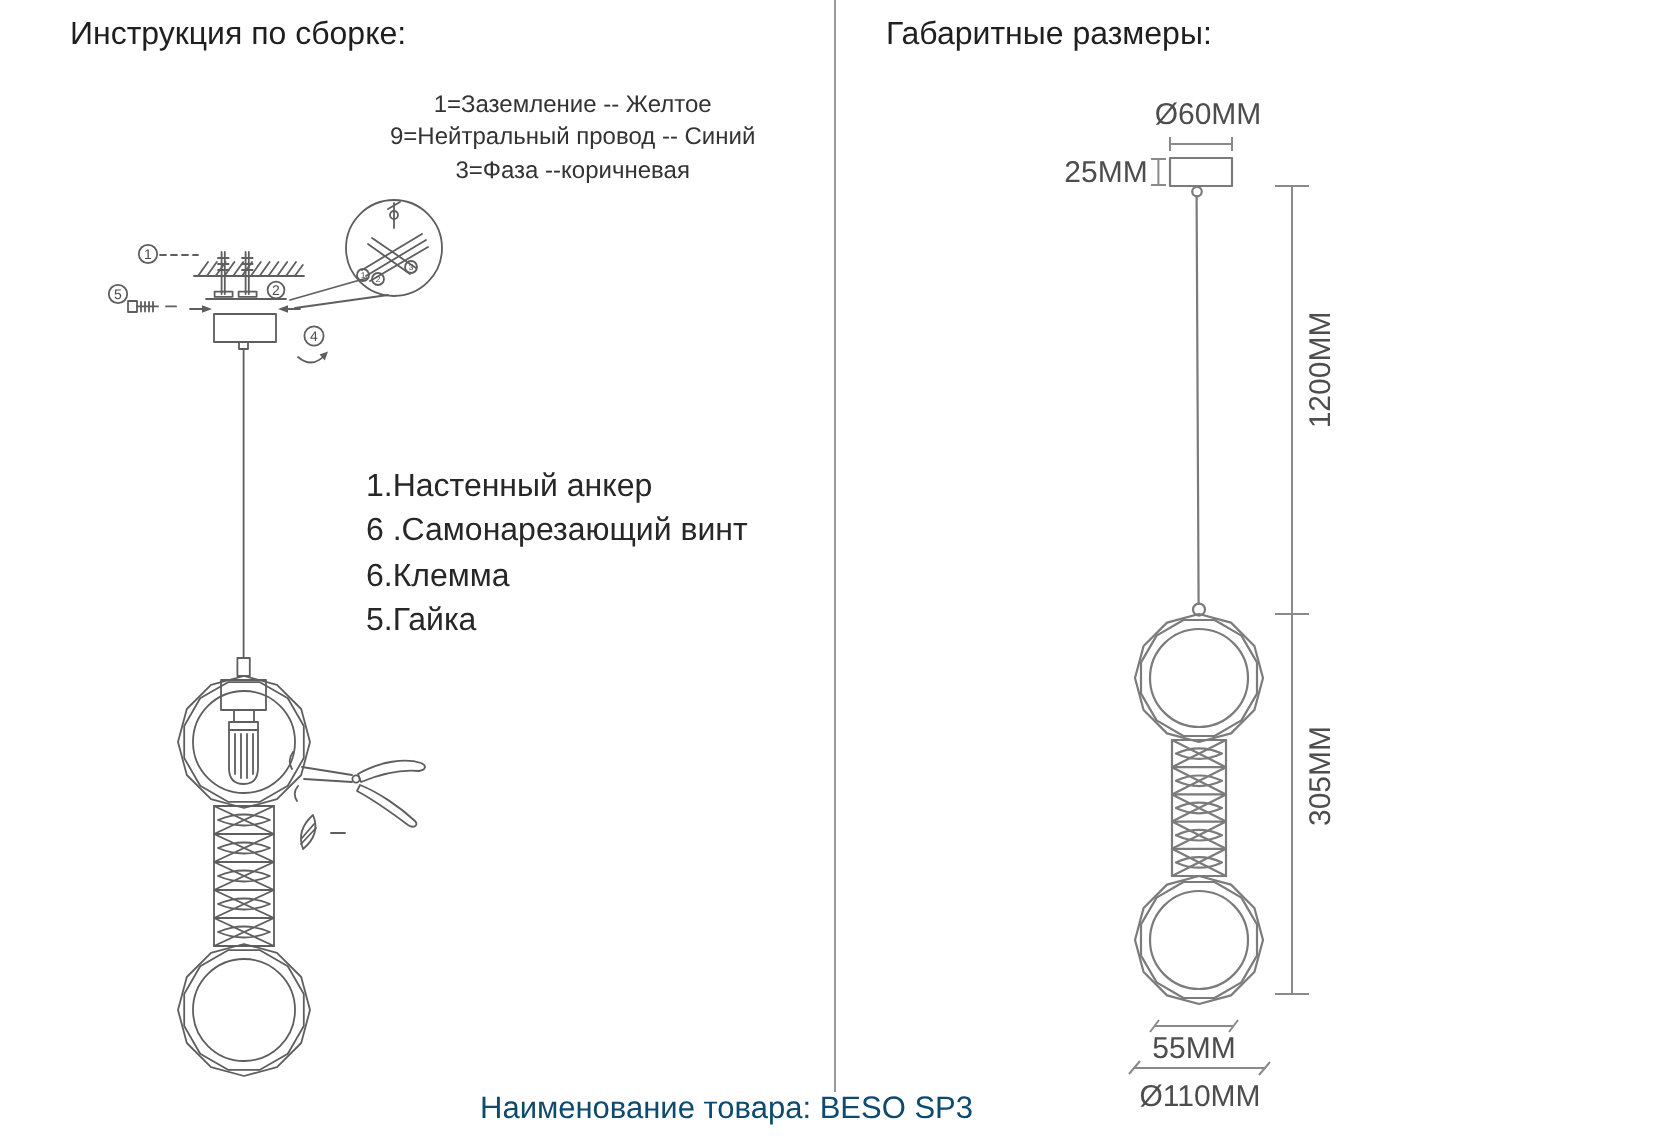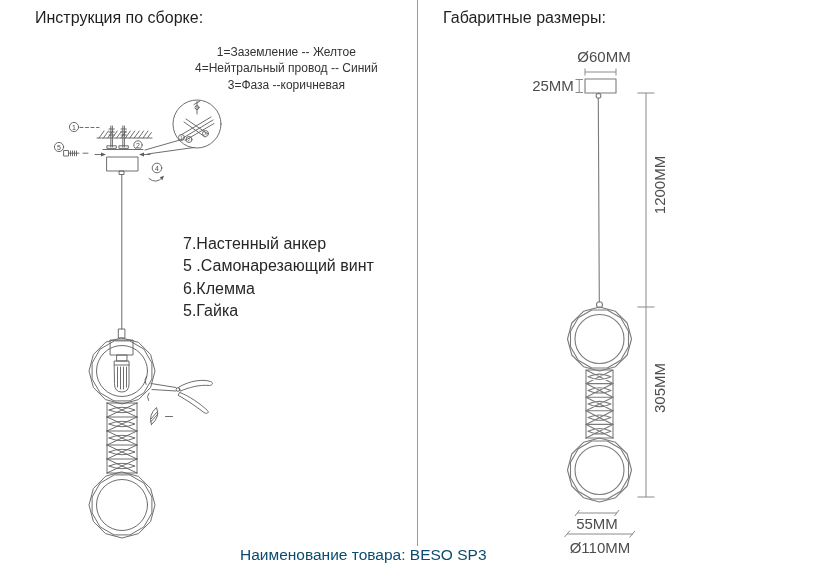--- a/index.html
+++ b/index.html
@@ -29,27 +29,27 @@
 <div class="page">
 
   <div class="divider"></div>
 
   <div class="panel-title title-left">Инструкция по сборке:</div>
 
   <div class="panel-title title-right">Габаритные размеры:</div>
 
   <div class="legend">
     <div>1=Заземление -- Желтое</div>
-    <div>4=Нейтральный провод -- Синий</div>
+    <div>9=Нейтральный провод -- Синий</div>
     <div>3=Фаза --коричневая</div>
   </div>
 
   <div class="parts">
-    <div>7.Настенный анкер</div>
-    <div>5 .Самонарезающий винт</div>
+    <div>1.Настенный анкер</div>
+    <div>6 .Самонарезающий винт</div>
     <div>6.Клемма</div>
     <div>5.Гайка</div>
   </div>
 
   <div class="footer">Наименование товара: BESO SP3</div>
 
   <svg width="827" height="570" viewBox="0 0 827 570">
 
     <g>
 

